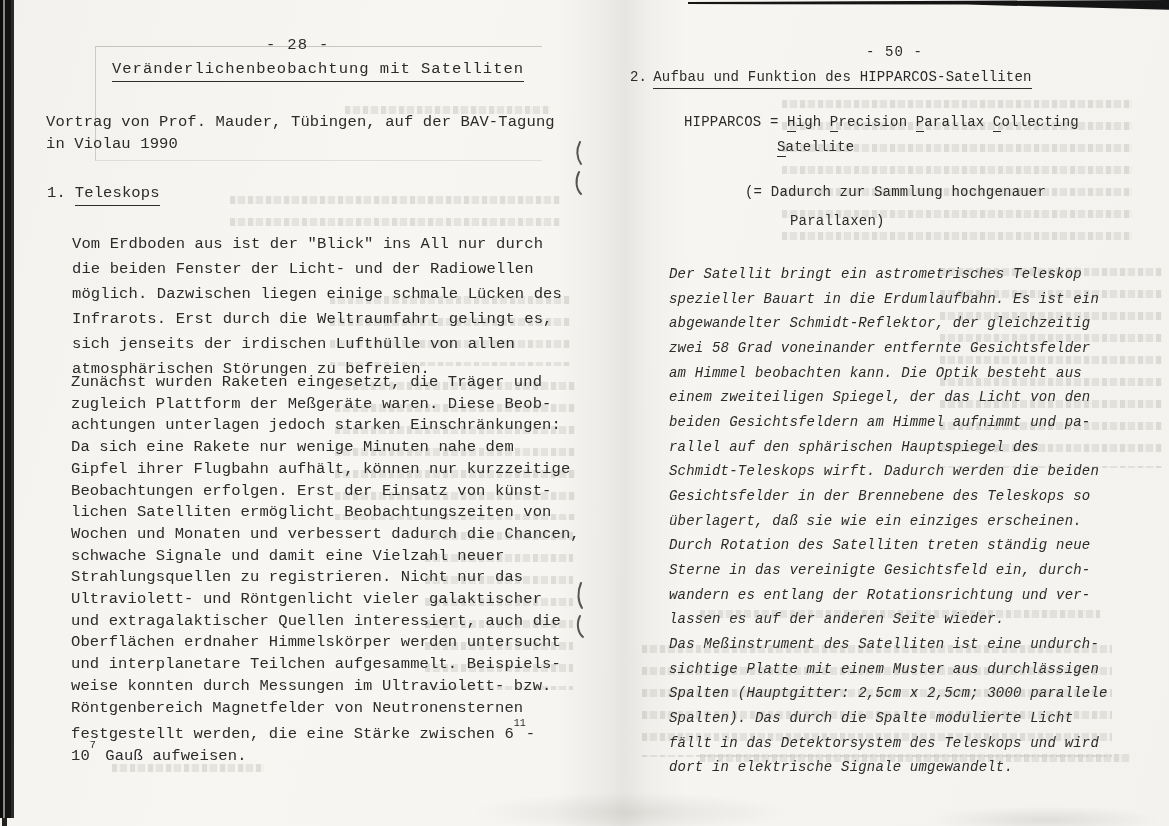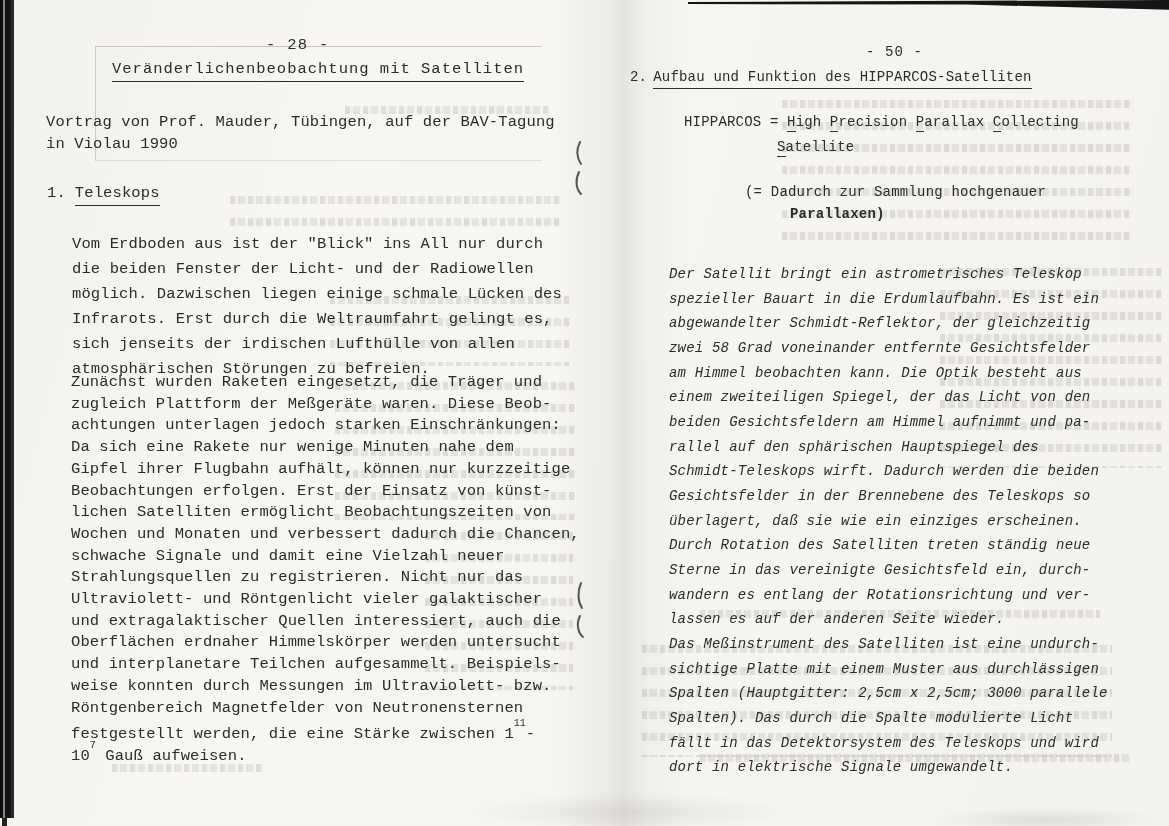--- a/index.html
+++ b/index.html
@@ -111,36 +111,36 @@
 Wochen und Monaten und verbessert dadurch die Chancen,
 schwache Signale und damit eine Vielzahl neuer
 Strahlungsquellen zu registrieren. Nicht nur das
 Ultraviolett- und Röntgenlicht vieler galaktischer
 und extragalaktischer Quellen interessiert, auch die
 Oberflächen erdnaher Himmelskörper werden untersucht
 und interplanetare Teilchen aufgesammelt. Beispiels-
 weise konnten durch Messungen im Ultraviolett- bzw.
 Röntgenbereich Magnetfelder von Neutronensternen</div>
 
-    <div class="abs tL p2L" style="left:71px;top:719px;"><span>festgestellt werden, die eine Stärke zwischen 1</span><sup class="ss">11</sup><span>-</span></div>
+    <div class="abs tL p2L" style="left:71px;top:719px;"><span>festgestellt werden, die eine Stärke zwischen 6</span><sup class="ss">11</sup><span>-</span></div>
 
     <div class="abs tL p2L" style="left:71px;top:741px;"><span>10</span><sup class="ss">7</sup><span> Gauß aufweisen.</span></div>
   </div>
 
   <div>
     <div class="abs tR pageno-r" style="left:866px;top:44px;">- 50 -</div>
 
     <div class="abs tR" style="left:630px;top:69px;"><span class="secnum-r">2.</span><span class="u">Aufbau und Funktion des HIPPARCOS-Satelliten</span></div>
 
     <div class="abs tR" style="left:668px;top:114px;margin-left:16px;"><span class="aw">HIPPARCOS =</span><span class="aw"><span class="init">H</span><span>igh</span></span><span class="aw"><span class="init">P</span><span>recision</span></span><span class="aw"><span class="init">P</span><span>arallax</span></span><span><span class="init">C</span><span>ollecting</span></span></div>
 
     <div class="abs tR" style="left:777px;top:139px;"><span class="init">S</span><span>atellite</span></div>
 
     <div class="abs tR" style="left:745px;top:184px;">(= Dadurch zur Sammlung hochgenauer</div>
-    <div class="abs tR" style="left:790px;top:206px;font-weight:bold;">Parallaxen)</div>
+    <div class="abs tR" style="left:790px;top:213px;">Parallaxen)</div>
 
     <div class="abs tR pR" style="left:669px;top:262px;">Der Satellit bringt ein astrometrisches Teleskop
 spezieller Bauart in die Erdumlaufbahn. Es ist ein
 abgewandelter Schmidt-Reflektor, der gleichzeitig
 zwei 58 Grad voneinander entfernte Gesichtsfelder
 am Himmel beobachten kann. Die Optik besteht aus
 einem zweiteiligen Spiegel, der das Licht von den
 beiden Gesichtsfeldern am Himmel aufnimmt und pa-
 rallel auf den sphärischen Hauptspiegel des
 Schmidt-Teleskops wirft. Dadurch werden die beiden

